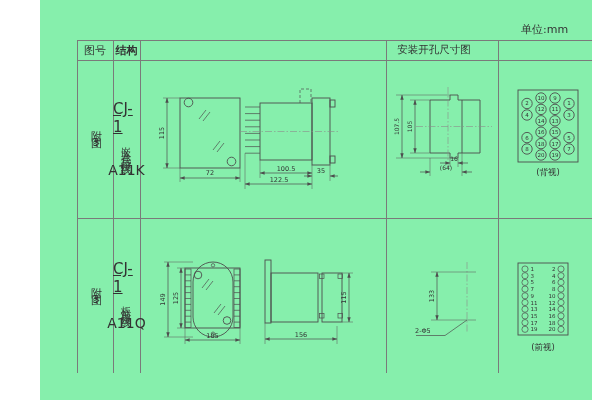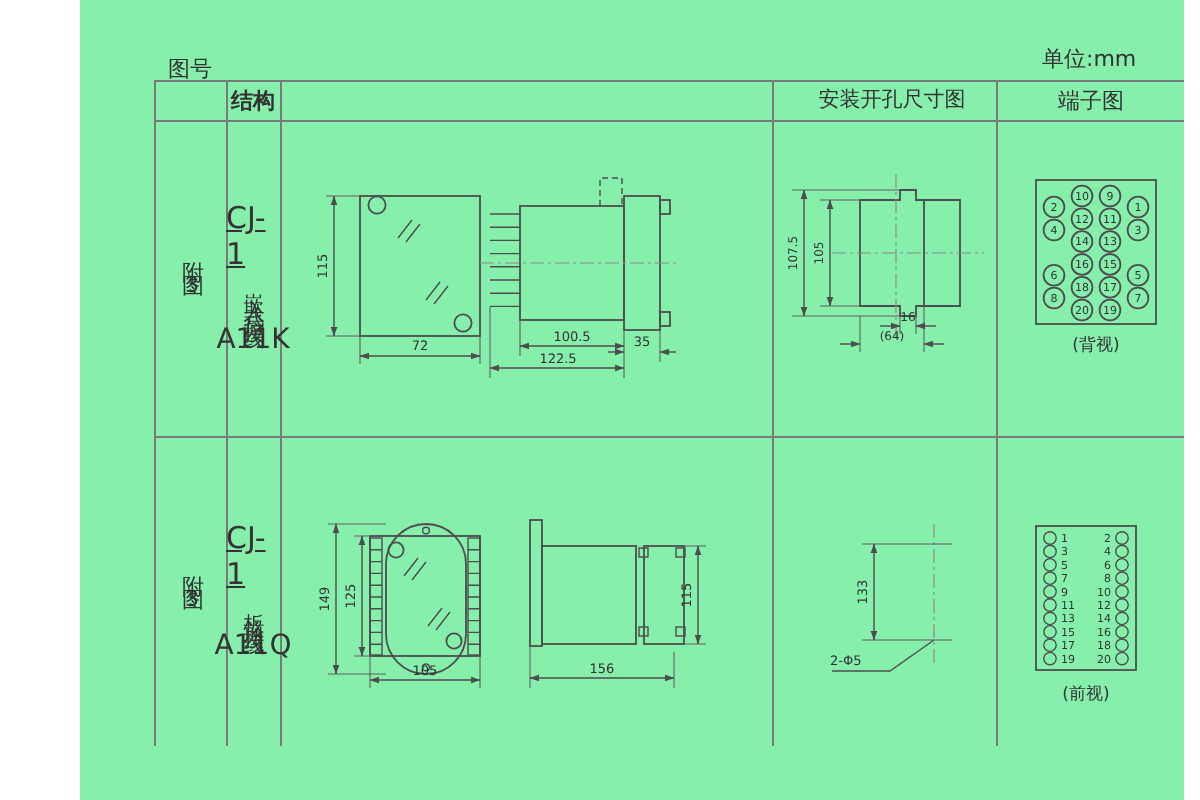--- a/index.html
+++ b/index.html
@@ -39,24 +39,23 @@
 
   <div class="hline" style="left:37px;top:40px;width:516px;"></div>
   <div class="hline" style="left:37px;top:60px;width:516px;"></div>
   <div class="hline" style="left:37px;top:218px;width:516px;"></div>
   <div class="vline" style="left:37px;top:40px;height:333px;"></div>
   <div class="vline" style="left:73px;top:40px;height:333px;"></div>
   <div class="vline" style="left:100px;top:40px;height:333px;"></div>
   <div class="vline" style="left:346px;top:40px;height:333px;"></div>
   <div class="vline" style="left:458px;top:40px;height:333px;"></div>
 
-  <div class="hcell" style="left:37px;top:25px;width:36px;height:18px;font-family:Liberation Serif, serif;">图号</div>
+  <div class="hcell" style="left:37px;top:41px;width:36px;height:18px;font-family:Liberation Serif, serif;">图号</div>
   <div class="hcell" style="left:73px;top:41px;width:27px;height:18px;font-weight:bold;">结构</div>
-  <div class="hcell" style="left:350px;top:41px;width:112px;height:18px;font-size:10.5px;">安装开孔尺寸图</div>
-  <div class="hcell" style="left:458px;top:41px;width:95px;height:18px;">端子图</div>
+  <div class="hcell" style="left:338px;top:41px;width:112px;height:18px;font-size:10.5px;">安装开孔尺寸图</div>
 
   <div class="figcell" style="left:37px;top:60px;width:36px;height:158px;">
     <div class="vtext fig-v">附图3</div>
   </div>
   <div class="structcell" style="left:73px;top:60px;width:27px;height:158px;">
     <div class="model">CJ-1</div>
     <div class="vtext desc-v">嵌入式后接线</div>
     <div class="code">A11K</div>
   </div>
 

